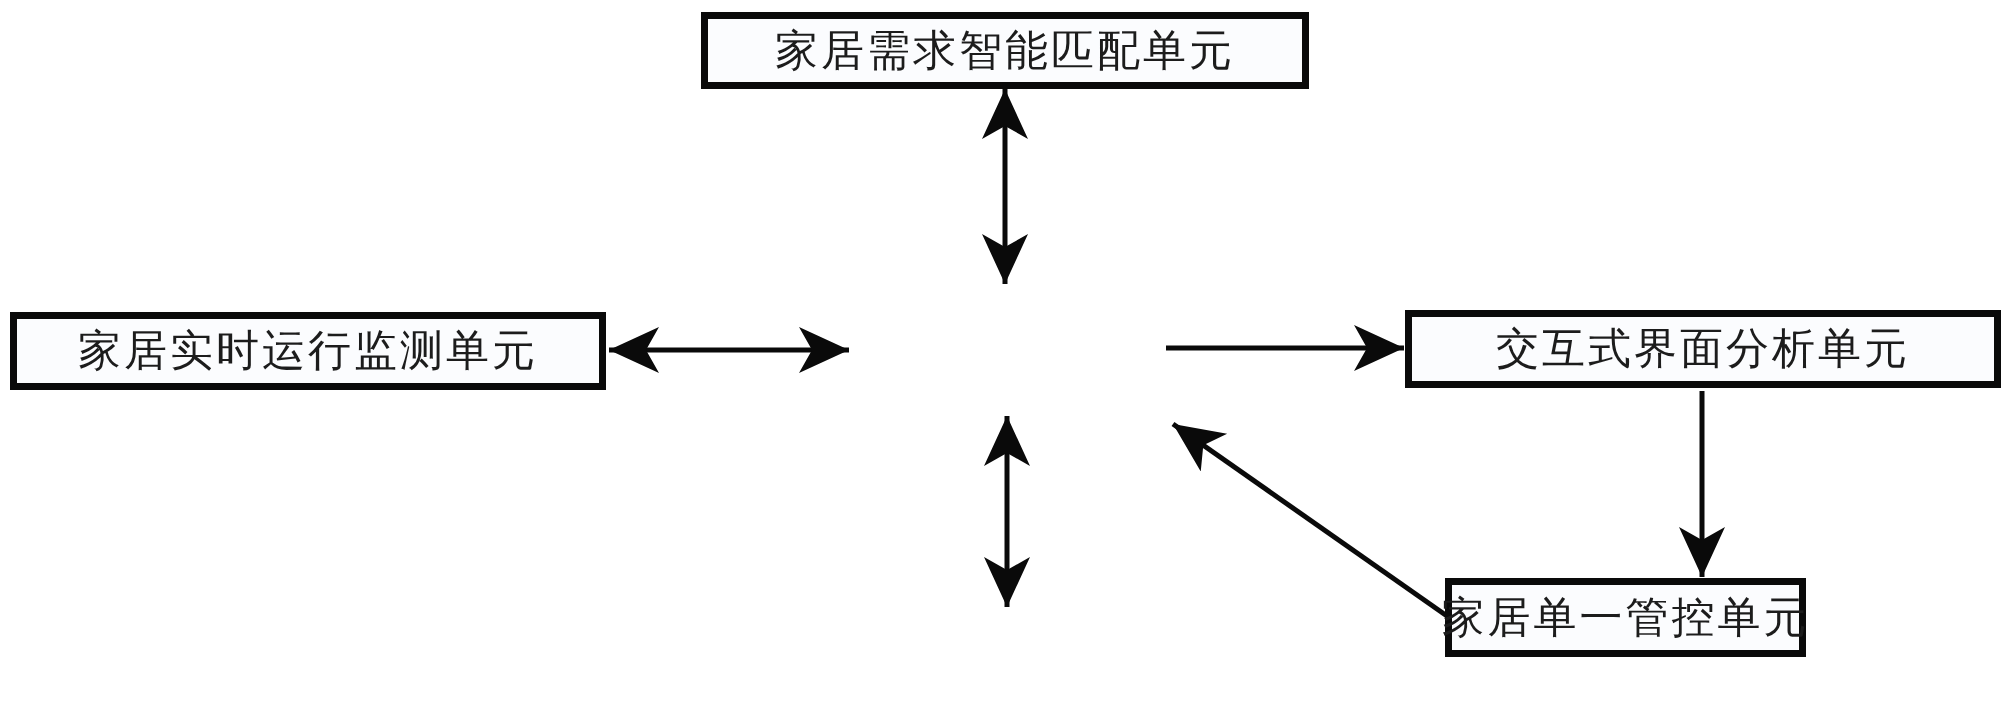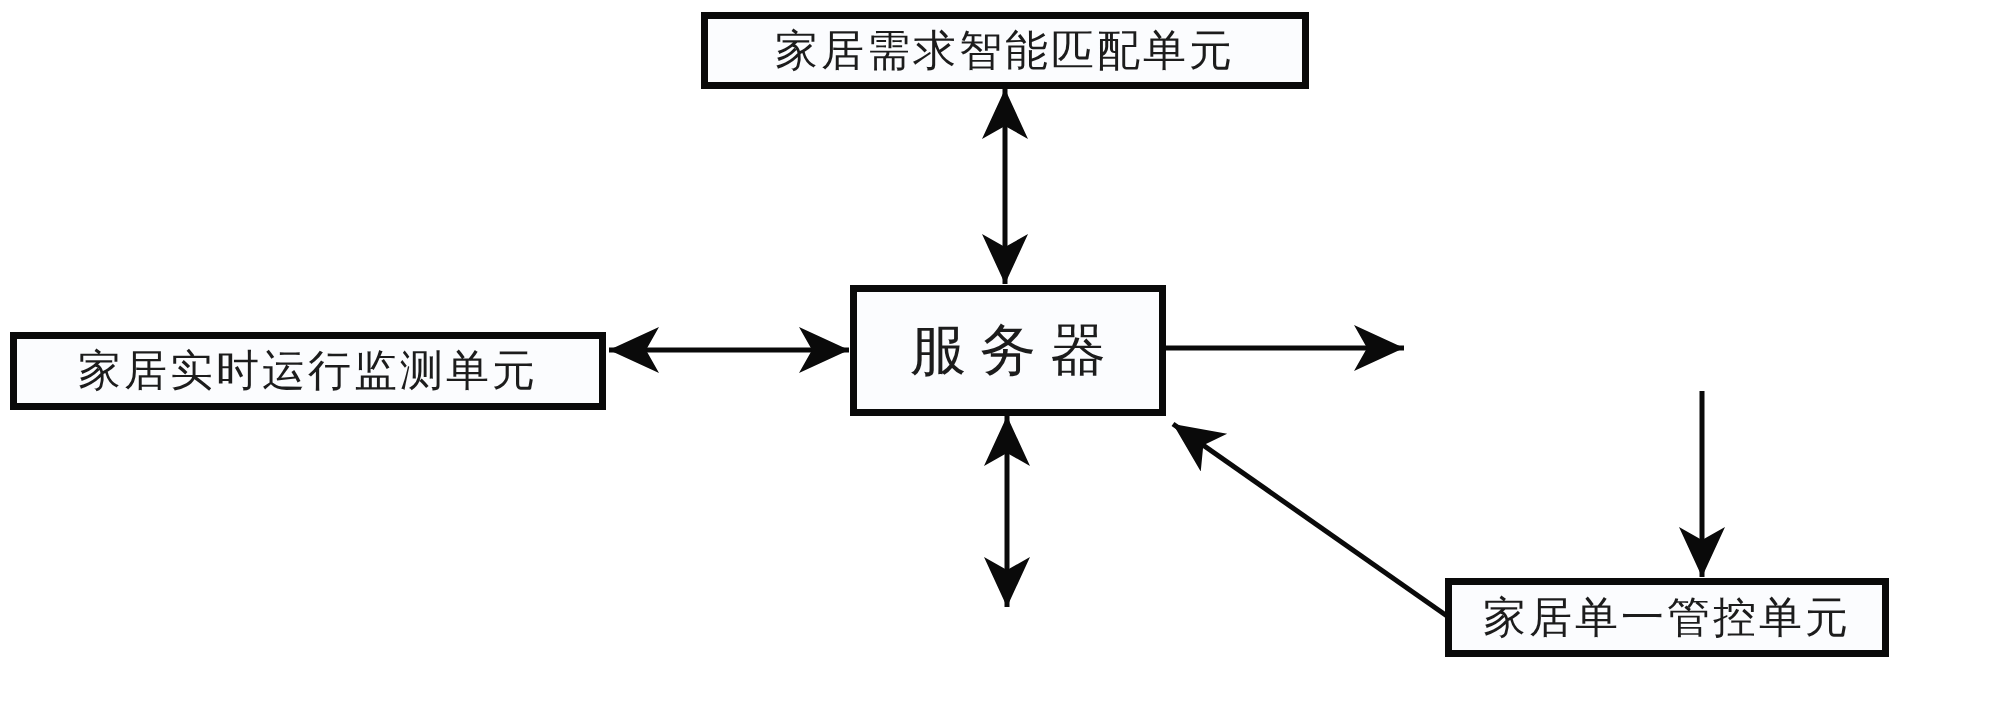--- a/index.html
+++ b/index.html
@@ -33,24 +33,24 @@
     background: #fbfcfe;
     display: flex;
     align-items: center;
     justify-content: center;
     font-size: 43px;
     color: #1c1c1c;
     letter-spacing: 3px;
     white-space: nowrap;
   }
   .node-demand    { left: 701px;  top: 12px;  width: 608px; height: 77px;  }
-  .node-realtime  { left: 10px;   top: 332px; width: 596px; height: 78px;  }
+  .node-realtime  { left: 10px;   top: 312px; width: 596px; height: 78px;  }
   .node-server    { left: 850px;  top: 285px; width: 316px; height: 131px; font-size: 56px; letter-spacing: 14px; padding-left: 14px; }
   .node-analysis  { left: 1405px; top: 310px; width: 596px; height: 78px;  }
-  .node-control   { left: 1445px; top: 578px; width: 444px; height: 79px; text-align: right;  }
+  .node-control   { left: 1445px; top: 578px; width: 361px; height: 79px; text-align: right;  }
   .node-usage     { left: 703px;  top: 608px; width: 600px; height: 79px;  }
 </style>
 </head>
 <body>
 
 <div class="stage">
 
   <svg class="edges-layer" width="2013" height="703" viewBox="0 0 2013 703" xmlns="http://www.w3.org/2000/svg">
     <defs>
       <marker id="ah" markerUnits="userSpaceOnUse" markerWidth="54" markerHeight="48" refX="50" refY="23" orient="auto-start-reverse">
@@ -68,19 +68,19 @@
 
     <line class="edge" x1="1447" y1="616" x2="1173" y2="424" marker-end="url(#ah)"></line>
 
     <line class="edge" x1="1007" y1="416" x2="1007" y2="607" marker-start="url(#ah)" marker-end="url(#ah)"></line>
   </svg>
 
   <div class="node node-demand">家居需求智能匹配单元</div>
 
   <div class="node node-realtime">家居实时运行监测单元</div>
 
-  <div class="node node-server">服务器</div>
 
+  <div class="node node-analysis">交互式界面分析单元</div>
 
   <div class="node node-control">家居单一管控单元</div>
 
 
 </div>
 
 </body></html>

